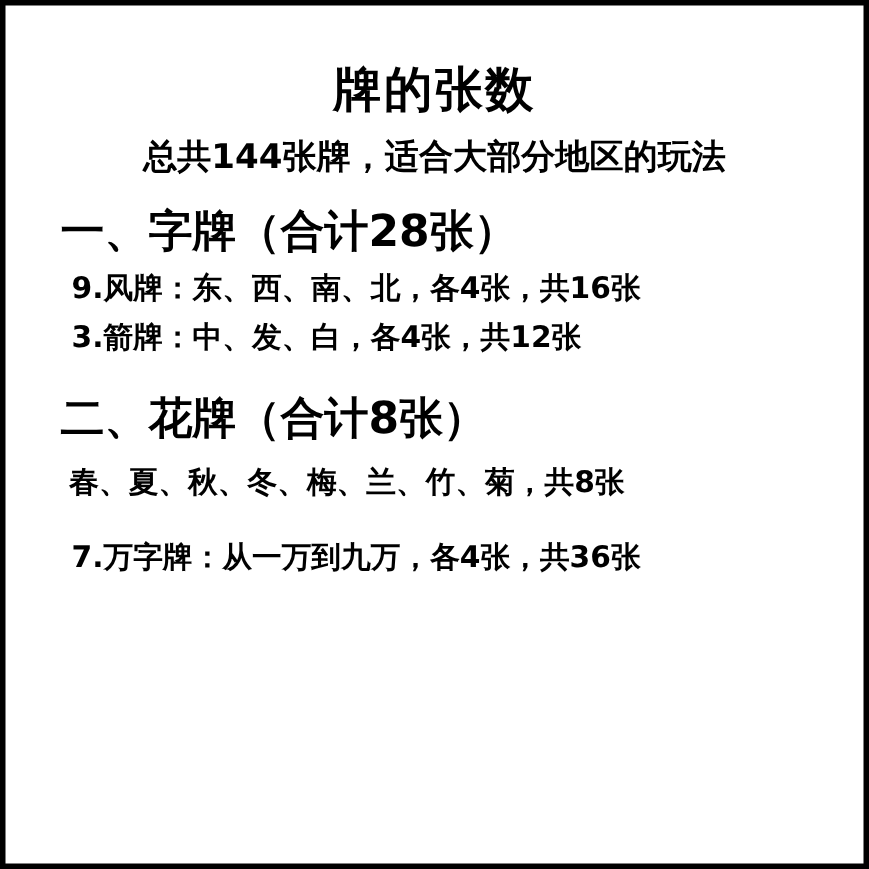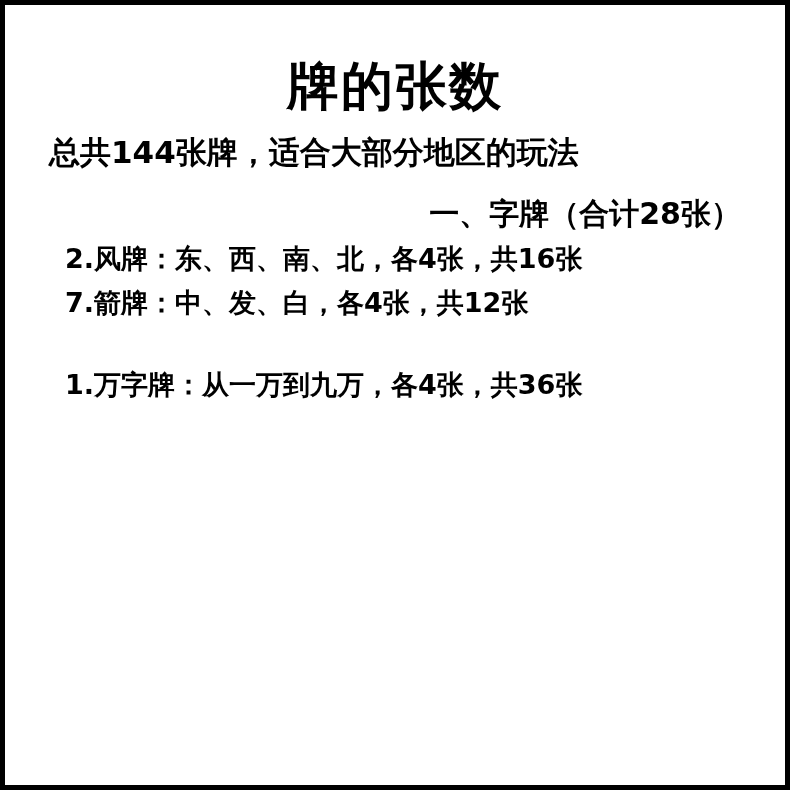--- a/index.html
+++ b/index.html
@@ -25,43 +25,43 @@
   #content {
     position: absolute;
     left: 0;
     right: 0;
     top: 52px;
     padding: 0 44px;
     box-sizing: border-box;
   }
   .title {
     text-align: center;
-    font-size: 52px;
+    font-size: 44px;
     font-weight: bold;
     letter-spacing: 2px;
     line-height: 1.15;
     margin: 0 0 16px 0;
   }
   .subtitle {
+    text-align: center;
     font-size: 31px;
     font-weight: bold;
     line-height: 1.25;
     margin: 0 0 22px 0;
     letter-spacing: 0px;
   }
   .section {
     margin-bottom: 12px;
   }
   .section-heading {
-    font-size: 30px;
+    font-size: 40px;
     font-weight: bold;
     line-height: 1.35;
     margin: 0 0 4px 0;
     padding-left: 6px;
-    text-align: right;
   }
   .section-line {
     font-size: 27px;
     font-weight: bold;
     line-height: 1.55;
     margin: 0 0 2px 0;
     padding-left: 16px;
   }
   .section-line.center-line {
     padding-left: 14px;
@@ -74,27 +74,32 @@
 
 <div id="page">
   <div id="content">
 
     <h1 class="title">牌的张数</h1>
 
     <div class="subtitle">总共144张牌，适合大部分地区的玩法</div>
 
     <div class="section">
       <div class="section-heading">一、字牌（合计28张）</div>
-      <div class="section-line">2.风牌：东、西、南、北，各4张，共16张</div>
-      <div class="section-line">7.箭牌：中、发、白，各4张，共12张</div>
+      <div class="section-line">9.风牌：东、西、南、北，各4张，共16张</div>
+      <div class="section-line">3.箭牌：中、发、白，各4张，共12张</div>
     </div>
 
     <div class="gap-md"></div>
 
+    <div class="section">
+      <div class="section-heading">二、花牌（合计8张）</div>
+      <div class="gap-sm"></div>
+      <div class="section-line center-line">春、夏、秋、冬、梅、兰、竹、菊，共8张</div>
+    </div>
 
     <div class="gap-md"></div>
 
     <div class="section">
-      <div class="section-line">1.万字牌：从一万到九万，各4张，共36张</div>
+      <div class="section-line">7.万字牌：从一万到九万，各4张，共36张</div>
     </div>
 
   </div>
 </div>
 
 </body></html>

